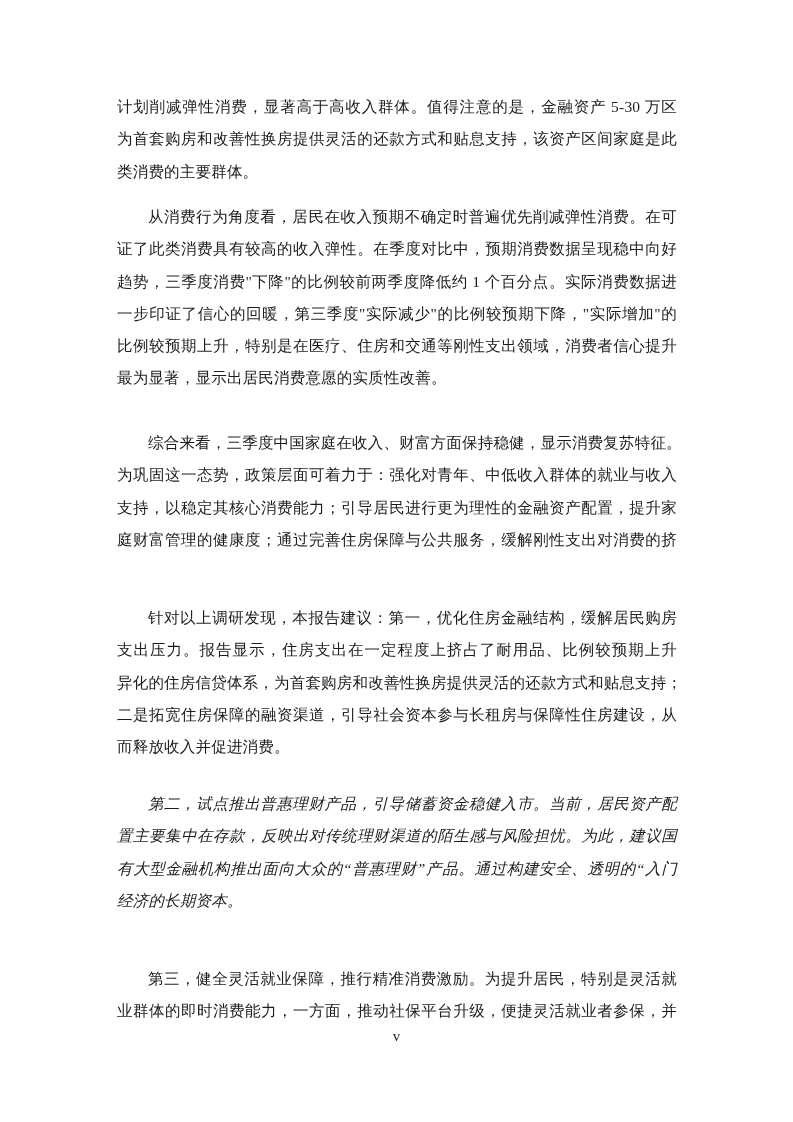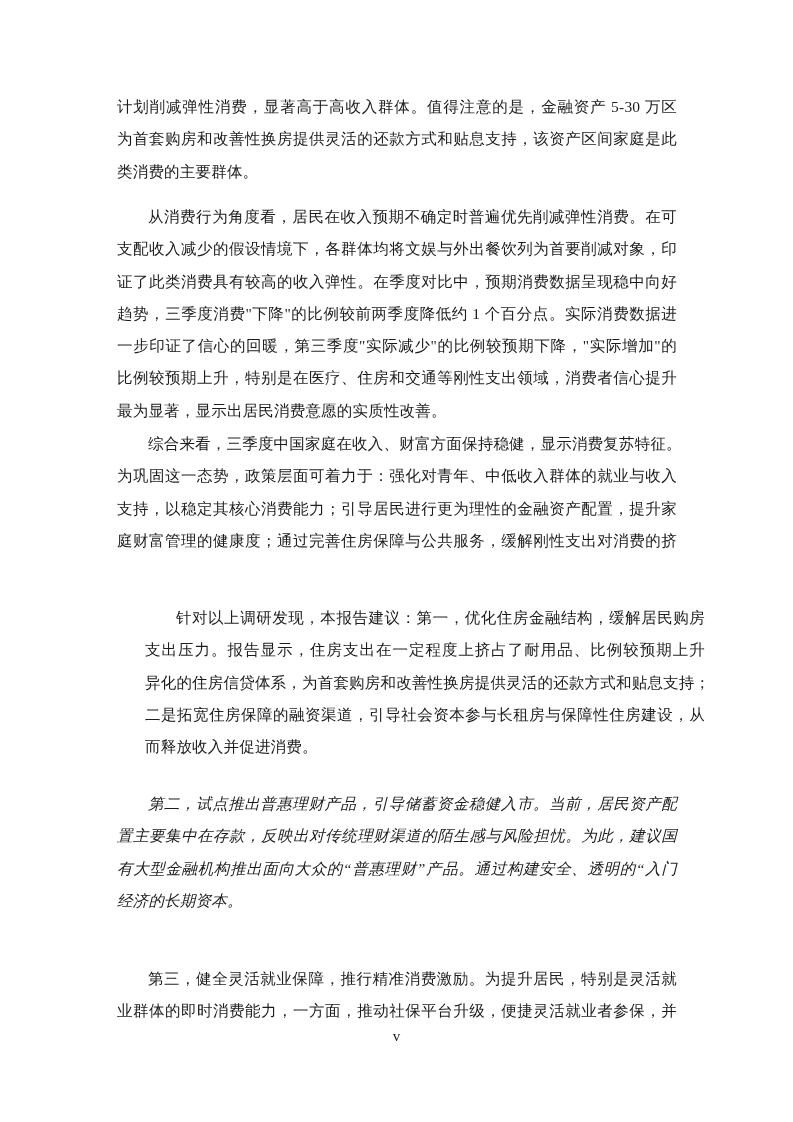--- a/index.html
+++ b/index.html
@@ -39,22 +39,22 @@
   .line.end {
     text-align-last: left;
     white-space: normal;
   }
   .line.first-indent {
     padding-left: 31px;
   }
   
   .p1 { top: 91px;  }
   .p2 { top: 201px; }
-  .p3 { top: 428px; }
-  .p4 { top: 602px; margin-left: 28px; }
+  .p3 { top: 428px; font-family: Liberation Mono, monospace; }
+  .p4 { top: 602px; }
   .p5 { top: 788px; font-style: italic; }
   .p6 { top: 963px; }
   .page-number {
     position: absolute;
     left: 0;
     top: 1026px;
     width: 793px;
     text-align: center;
     font-size: 15px;
     line-height: 20px;
@@ -67,21 +67,20 @@
 <div class="page">
 
   <div class="para p1">
     <div class="line">计划削减弹性消费，显著高于高收入群体。值得注意的是，金融资产 5-30 万区</div>
     <div class="line">为首套购房和改善性换房提供灵活的还款方式和贴息支持，该资产区间家庭是此</div>
     <div class="line end">类消费的主要群体。</div>
   </div>
 
   <div class="para p2">
     <div class="line first-indent">从消费行为角度看，居民在收入预期不确定时普遍优先削减弹性消费。在可</div>
-    <div class="line">支配收入减少的假设情境下，各群体均将文娱与外出餐饮列为首要削减对象，印</div>
     <div class="line">证了此类消费具有较高的收入弹性。在季度对比中，预期消费数据呈现稳中向好</div>
     <div class="line">趋势，三季度消费"下降"的比例较前两季度降低约 1 个百分点。实际消费数据进</div>
     <div class="line">一步印证了信心的回暖，第三季度"实际减少"的比例较预期下降，"实际增加"的</div>
     <div class="line">比例较预期上升，特别是在医疗、住房和交通等刚性支出领域，消费者信心提升</div>
     <div class="line end">最为显著，显示出居民消费意愿的实质性改善。</div>
   </div>
 
   <div class="para p3">
     <div class="line first-indent">综合来看，三季度中国家庭在收入、财富方面保持稳健，显示消费复苏特征。</div>
     <div class="line">为巩固这一态势，政策层面可着力于：强化对青年、中低收入群体的就业与收入</div>

